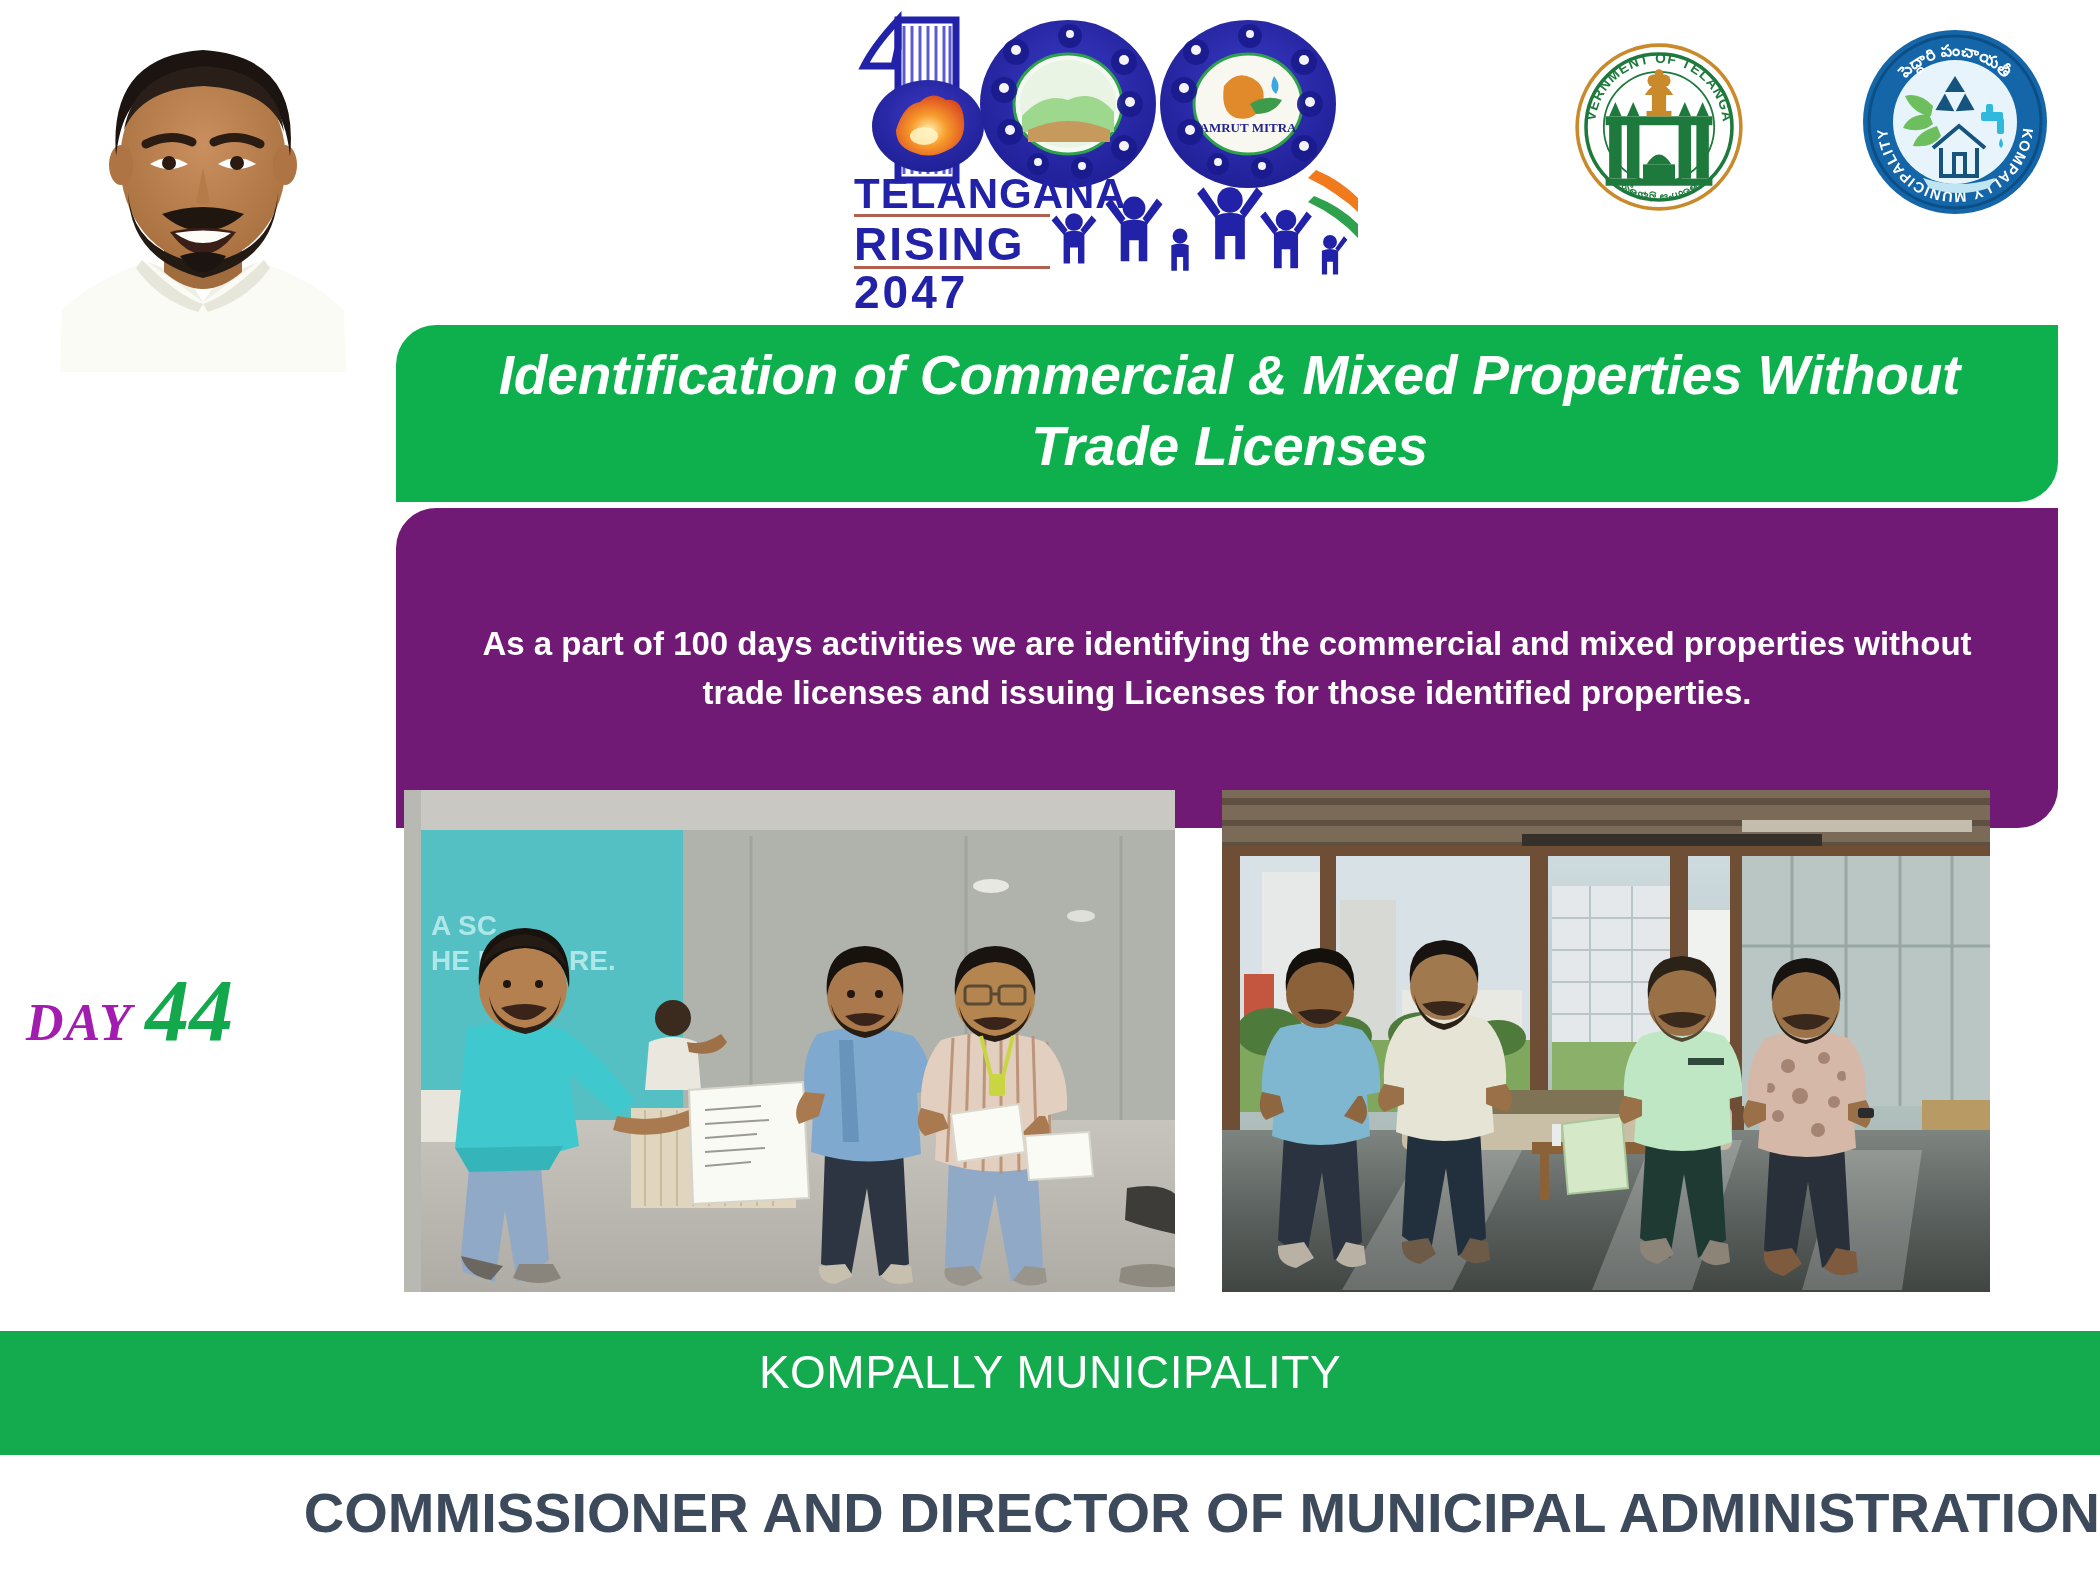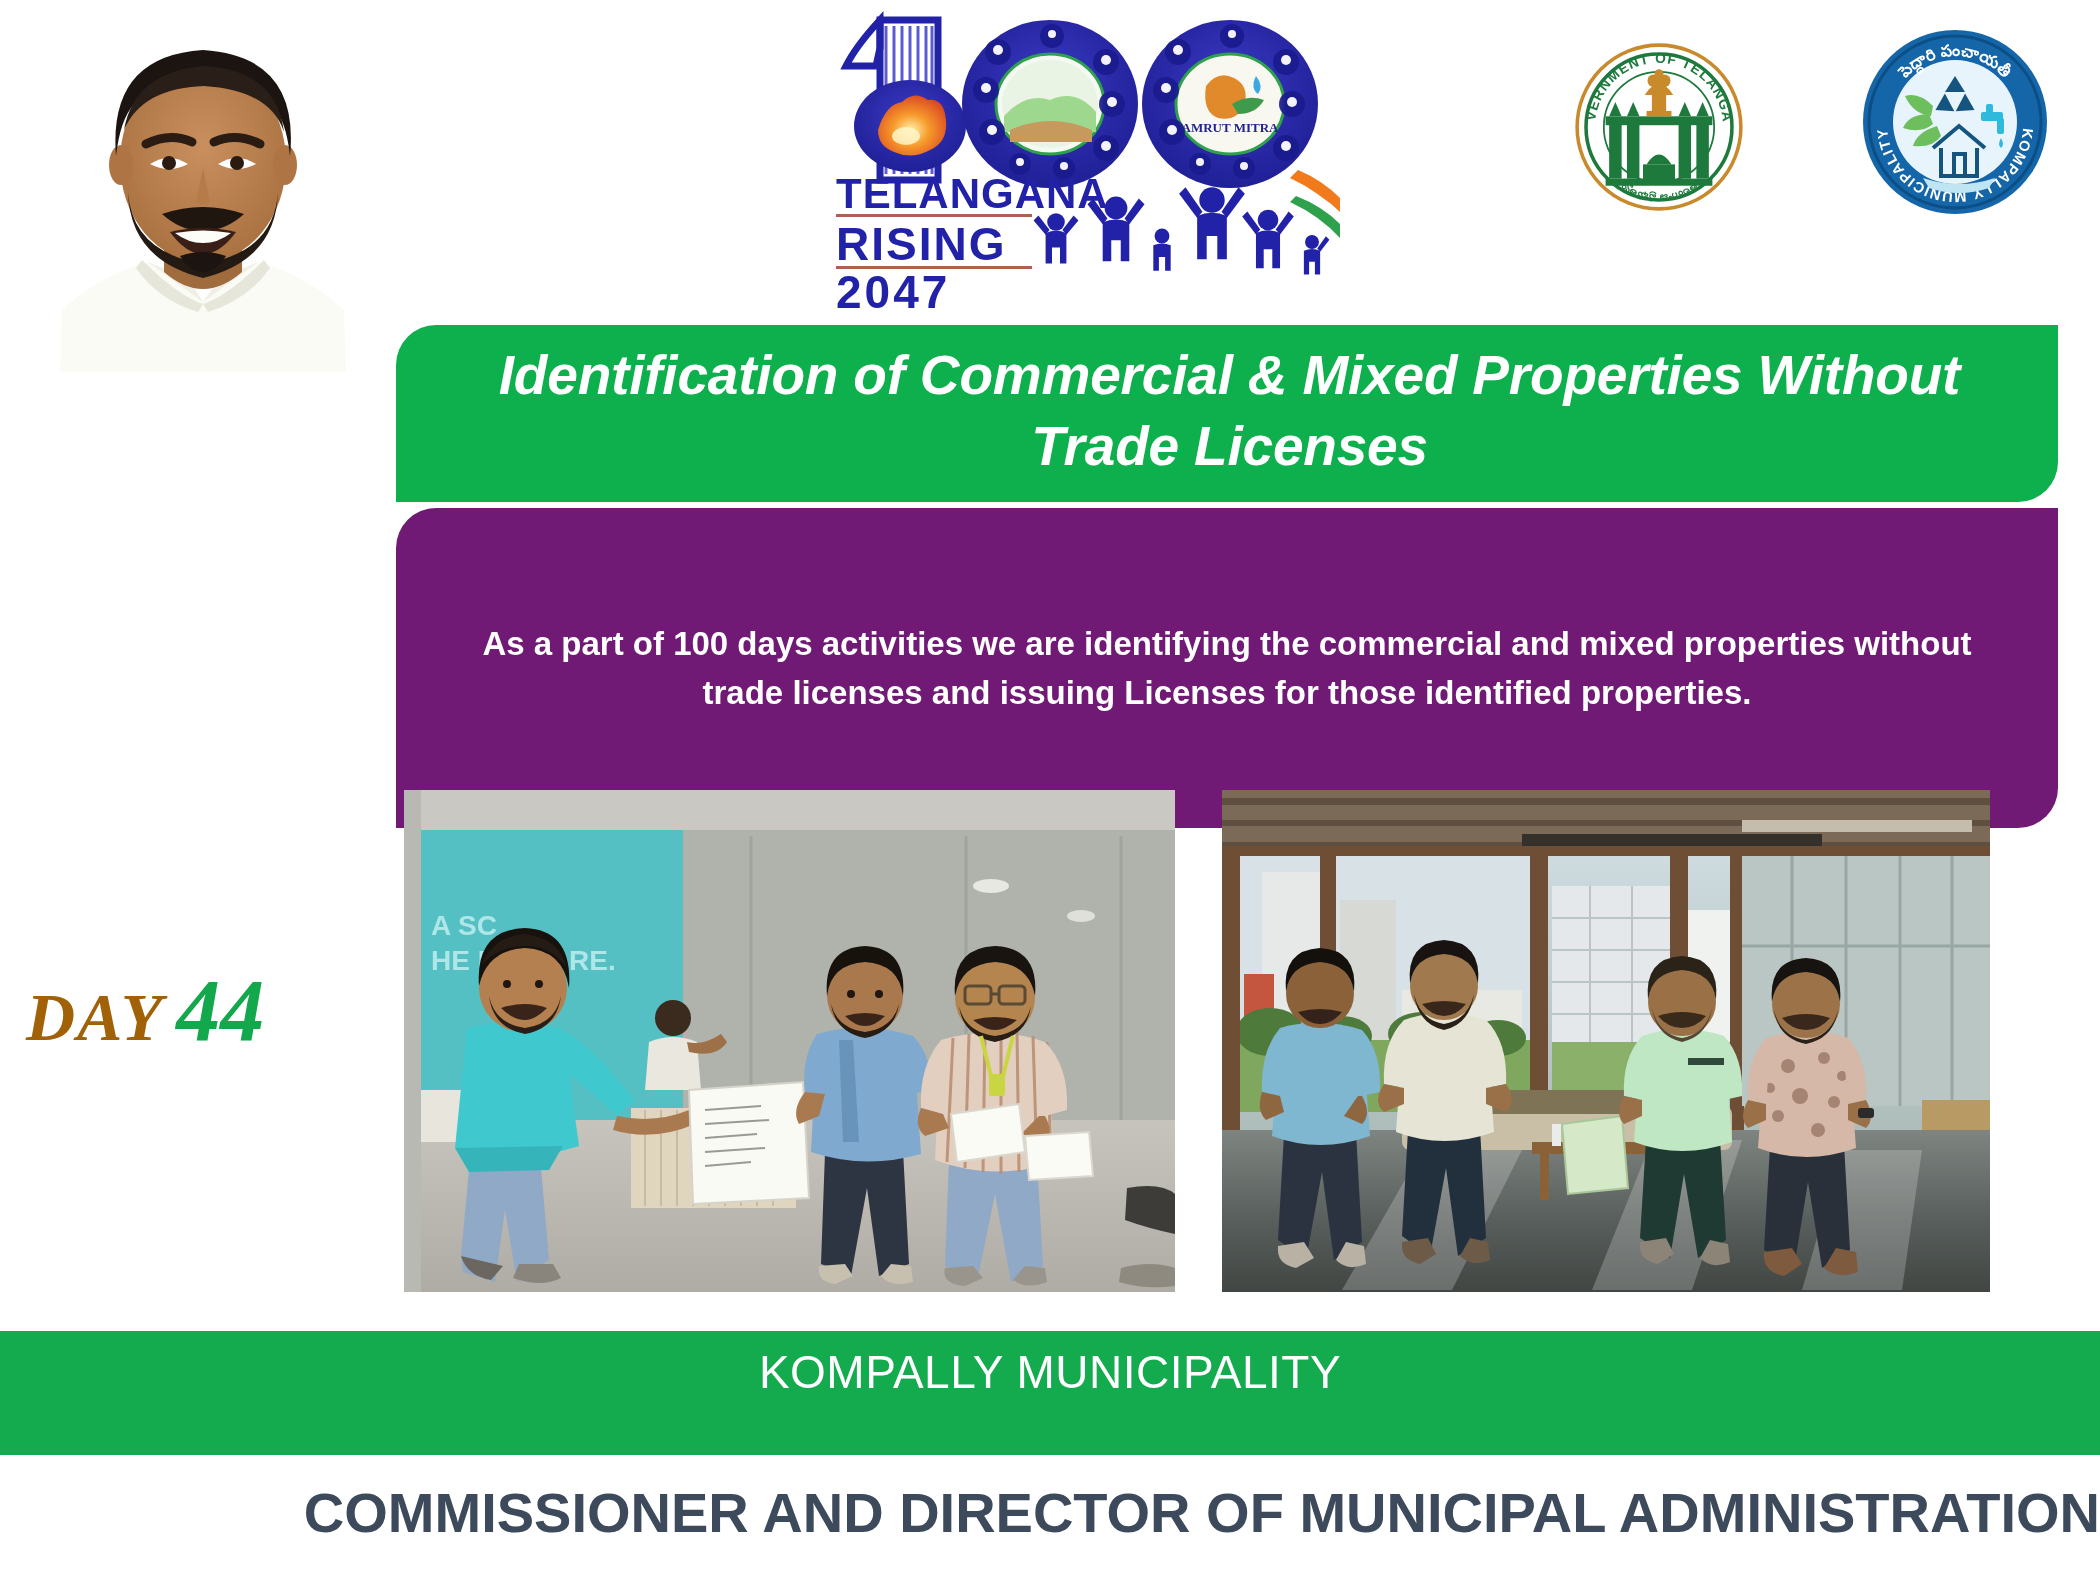--- a/index.html
+++ b/index.html
@@ -21,21 +21,21 @@
     left: 38px;
     top: 10px;
     width: 330px;
     height: 362px;
   }
   #cm-portrait svg { display:block; width:100%; height:100%; }
 
   
   #logo-telangana-rising {
     position: absolute;
-    left: 820px;
+    left: 838px;
     top: 8px;
     width: 520px;
     height: 300px;
   }
   #logo-telangana-rising svg { display:block; width:100%; height:100%; }
 
   #emblem-gov-telangana {
     position: absolute;
     left: 1570px;
     top: 38px;
@@ -110,22 +110,22 @@
     top: 960px;
     width: 360px;
     height: 110px;
     display: flex;
     align-items: baseline;
     font-style: italic;
     font-family: "Liberation Serif", serif;
     white-space: nowrap;
   }
   #day-label .day-word {
-    color: #a16207;
-    font-size: 68px;
+    color: #a21caf;
+    font-size: 52px;
     font-weight: bold;
     letter-spacing: 2px;
   }
   #day-label .day-number {
     color: #12A84B;
     font-size: 88px;
     font-weight: bold;
     margin-left: 12px;
   }
 

